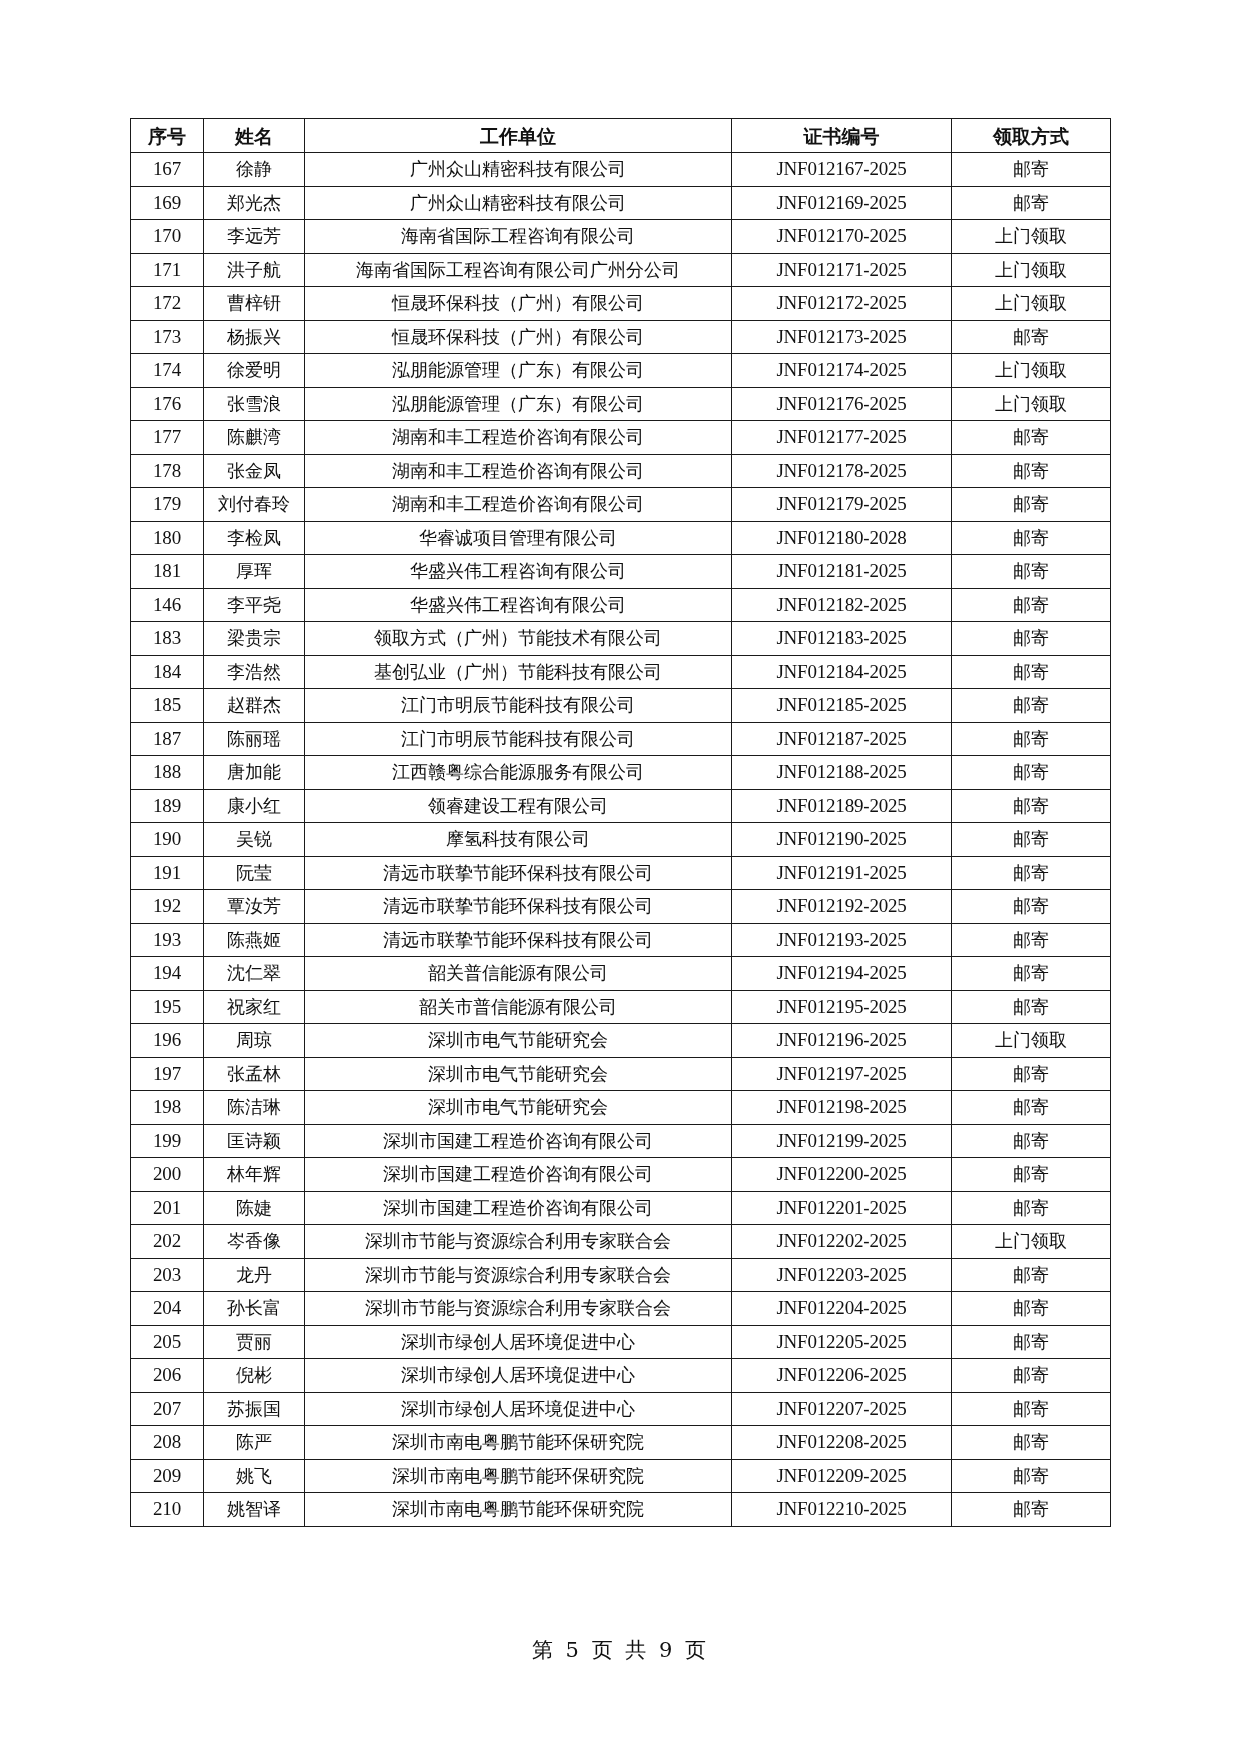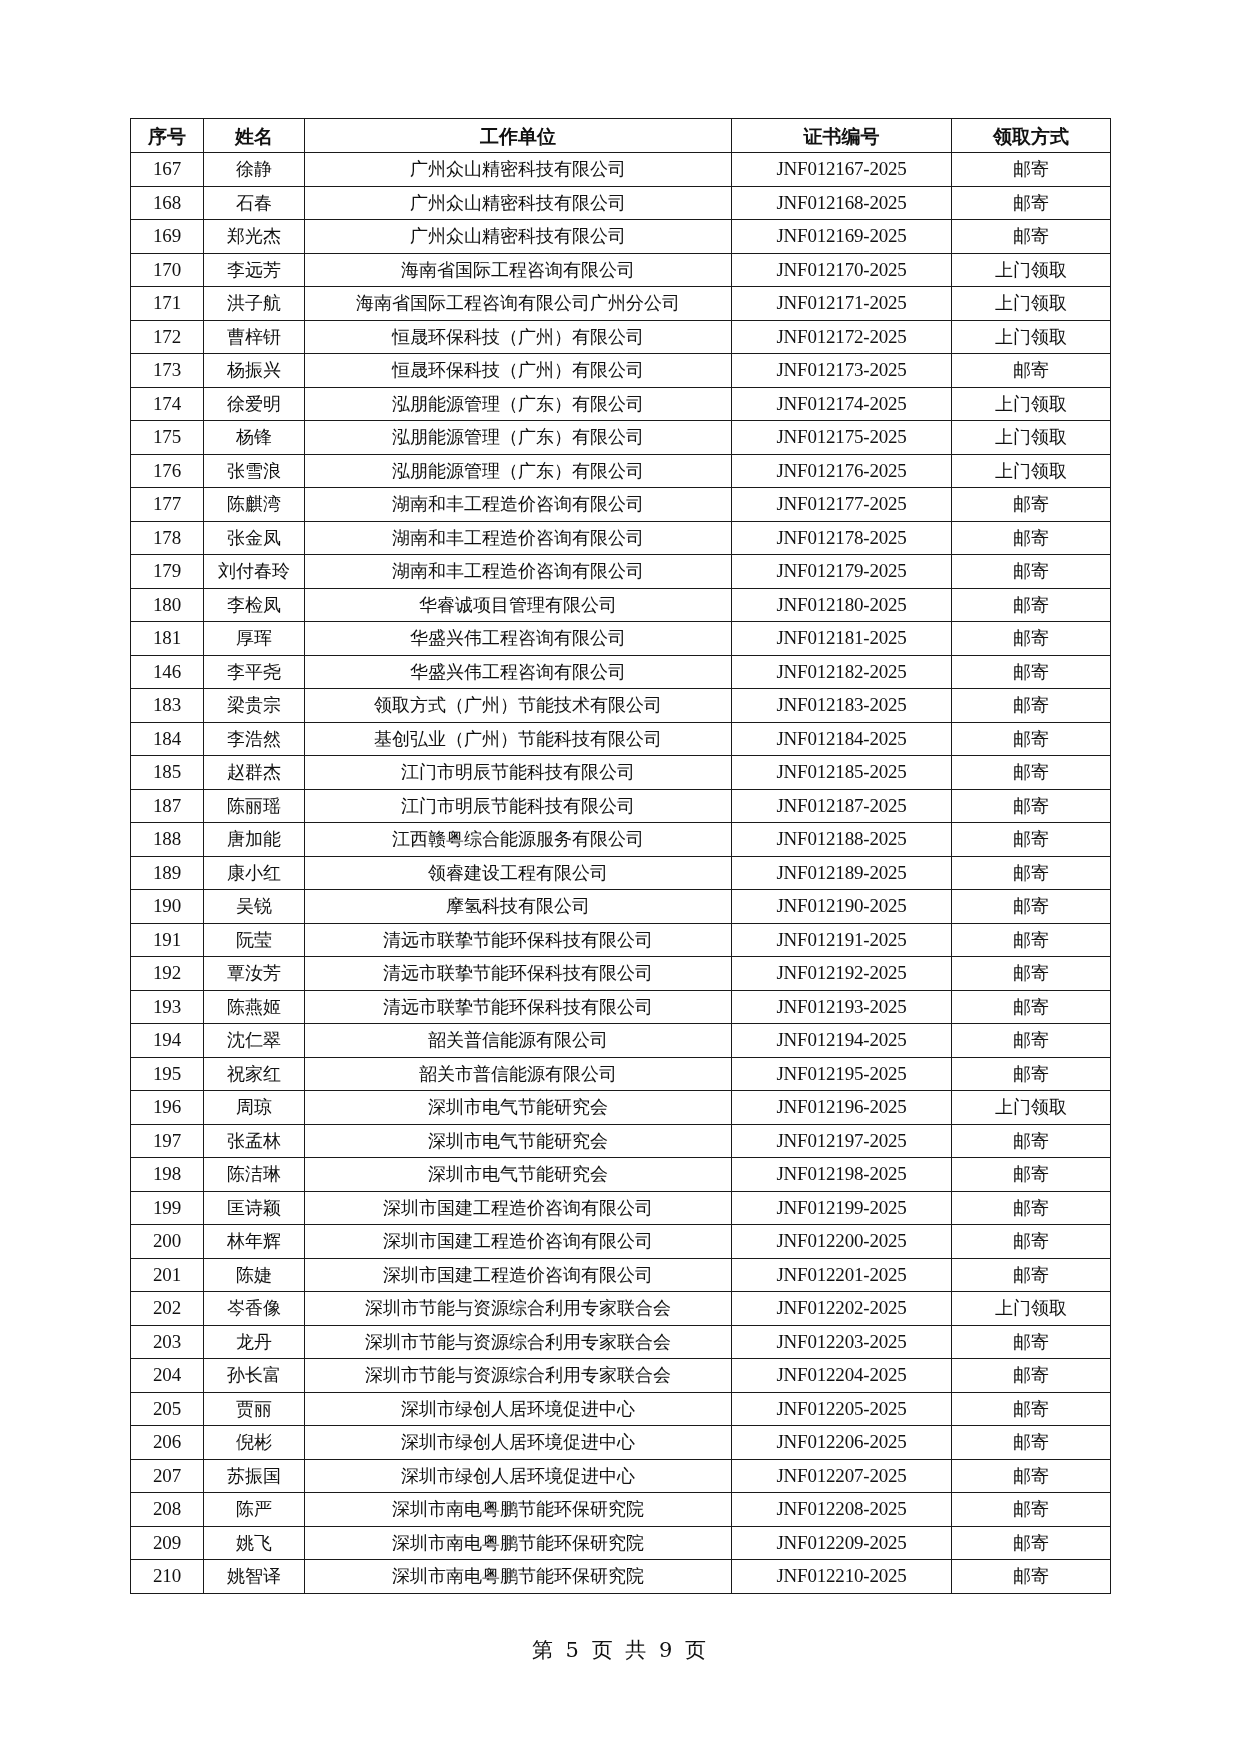--- a/index.html
+++ b/index.html
@@ -96,27 +96,20 @@
     </thead>
     <tbody id="roster-body">
         <tr>
           <td class="num">167</td>
           <td class="nm">徐静</td>
           <td class="org">广州众山精密科技有限公司</td>
           <td class="cert">JNF012167-2025</td>
           <td class="method">邮寄</td>
         </tr>
         <tr>
-          <td class="num">168</td>
-          <td class="nm">石春</td>
-          <td class="org">广州众山精密科技有限公司</td>
-          <td class="cert">JNF012168-2025</td>
-          <td class="method">邮寄</td>
-        </tr>
-        <tr>
           <td class="num">169</td>
           <td class="nm">郑光杰</td>
           <td class="org">广州众山精密科技有限公司</td>
           <td class="cert">JNF012169-2025</td>
           <td class="method">邮寄</td>
         </tr>
         <tr>
           <td class="num">170</td>
           <td class="nm">李远芳</td>
           <td class="org">海南省国际工程咨询有限公司</td>
@@ -145,27 +138,20 @@
           <td class="method">邮寄</td>
         </tr>
         <tr>
           <td class="num">174</td>
           <td class="nm">徐爱明</td>
           <td class="org">泓朋能源管理（广东）有限公司</td>
           <td class="cert">JNF012174-2025</td>
           <td class="method">上门领取</td>
         </tr>
         <tr>
-          <td class="num">175</td>
-          <td class="nm">杨锋</td>
-          <td class="org">泓朋能源管理（广东）有限公司</td>
-          <td class="cert">JNF012175-2025</td>
-          <td class="method">上门领取</td>
-        </tr>
-        <tr>
           <td class="num">176</td>
           <td class="nm">张雪浪</td>
           <td class="org">泓朋能源管理（广东）有限公司</td>
           <td class="cert">JNF012176-2025</td>
           <td class="method">上门领取</td>
         </tr>
         <tr>
           <td class="num">177</td>
           <td class="nm">陈麒湾</td>
           <td class="org">湖南和丰工程造价咨询有限公司</td>
@@ -183,21 +169,21 @@
           <td class="num">179</td>
           <td class="nm">刘付春玲</td>
           <td class="org">湖南和丰工程造价咨询有限公司</td>
           <td class="cert">JNF012179-2025</td>
           <td class="method">邮寄</td>
         </tr>
         <tr>
           <td class="num">180</td>
           <td class="nm">李检凤</td>
           <td class="org">华睿诚项目管理有限公司</td>
-          <td class="cert">JNF012180-2025</td>
+          <td class="cert">JNF012180-2028</td>
           <td class="method">邮寄</td>
         </tr>
         <tr>
           <td class="num">181</td>
           <td class="nm">厚珲</td>
           <td class="org">华盛兴伟工程咨询有限公司</td>
           <td class="cert">JNF012181-2025</td>
           <td class="method">邮寄</td>
         </tr>
         <tr>

